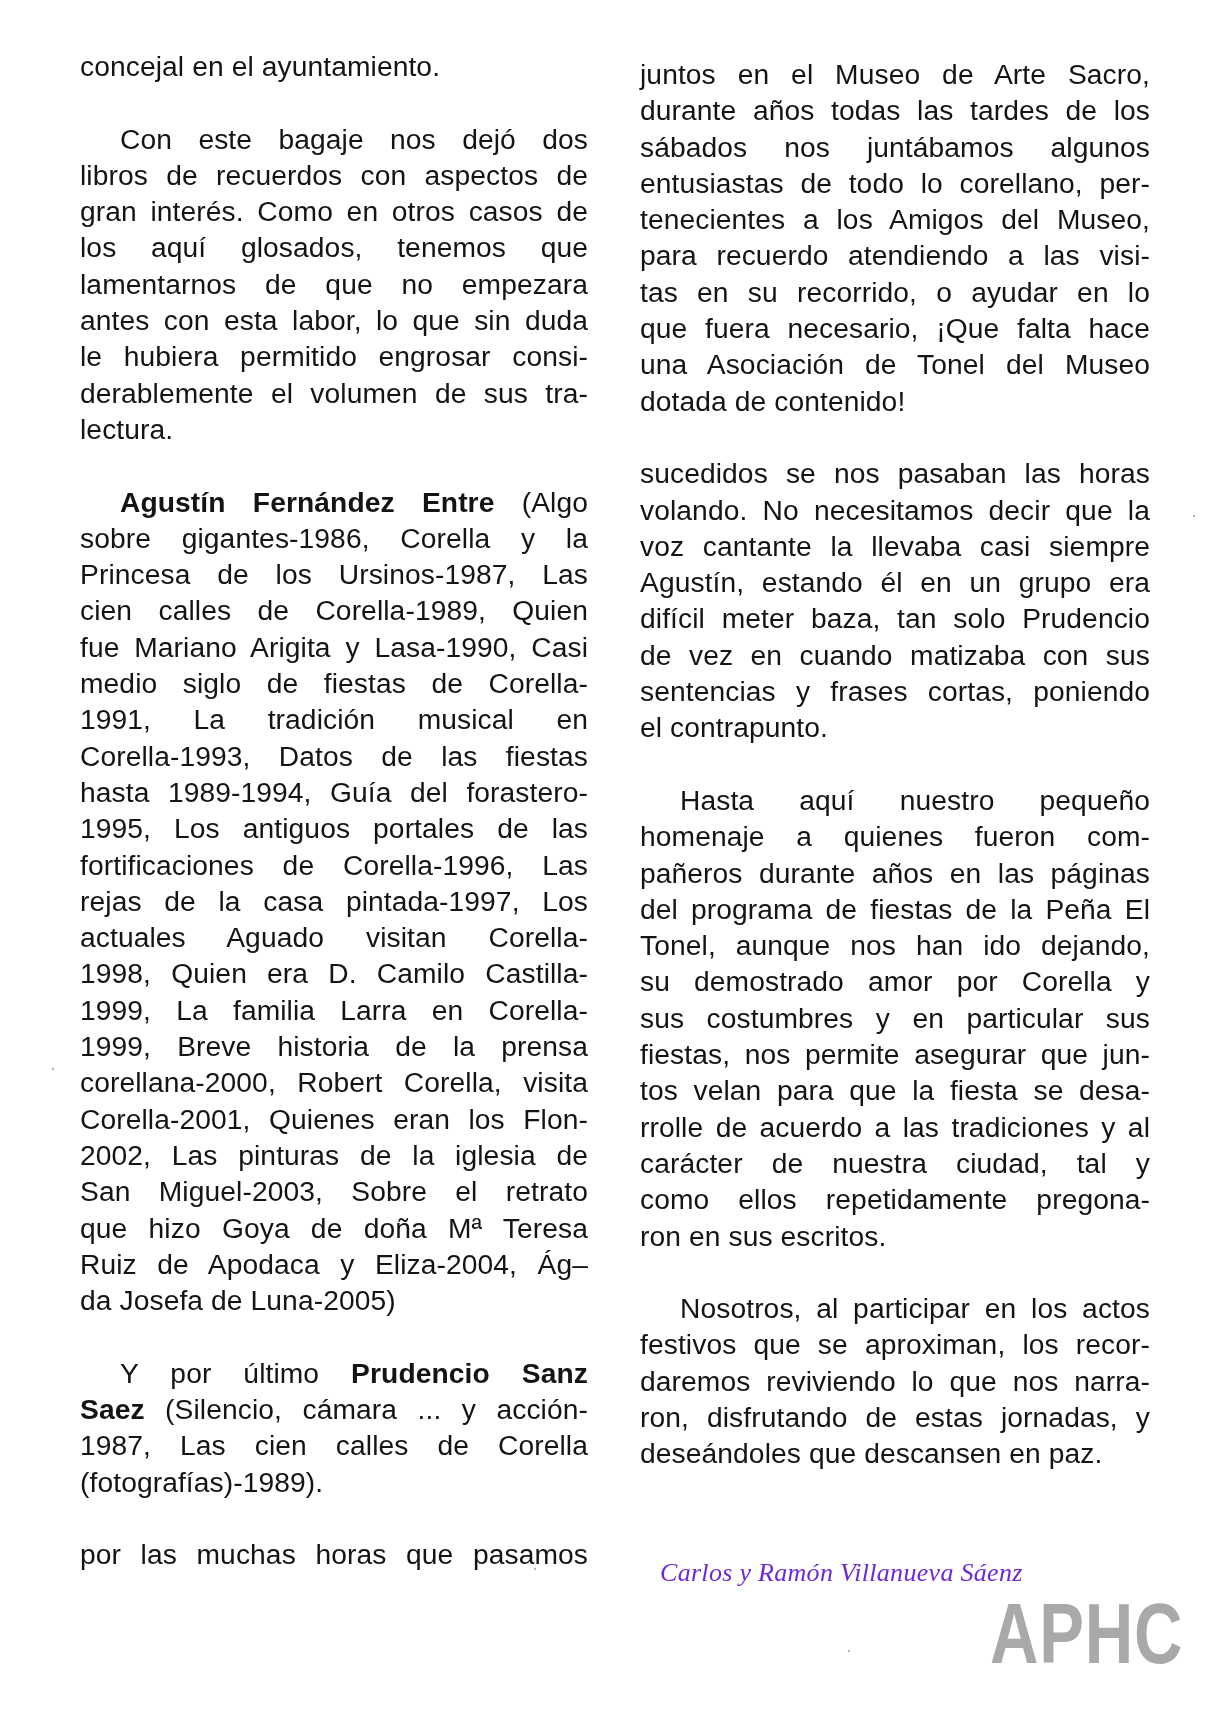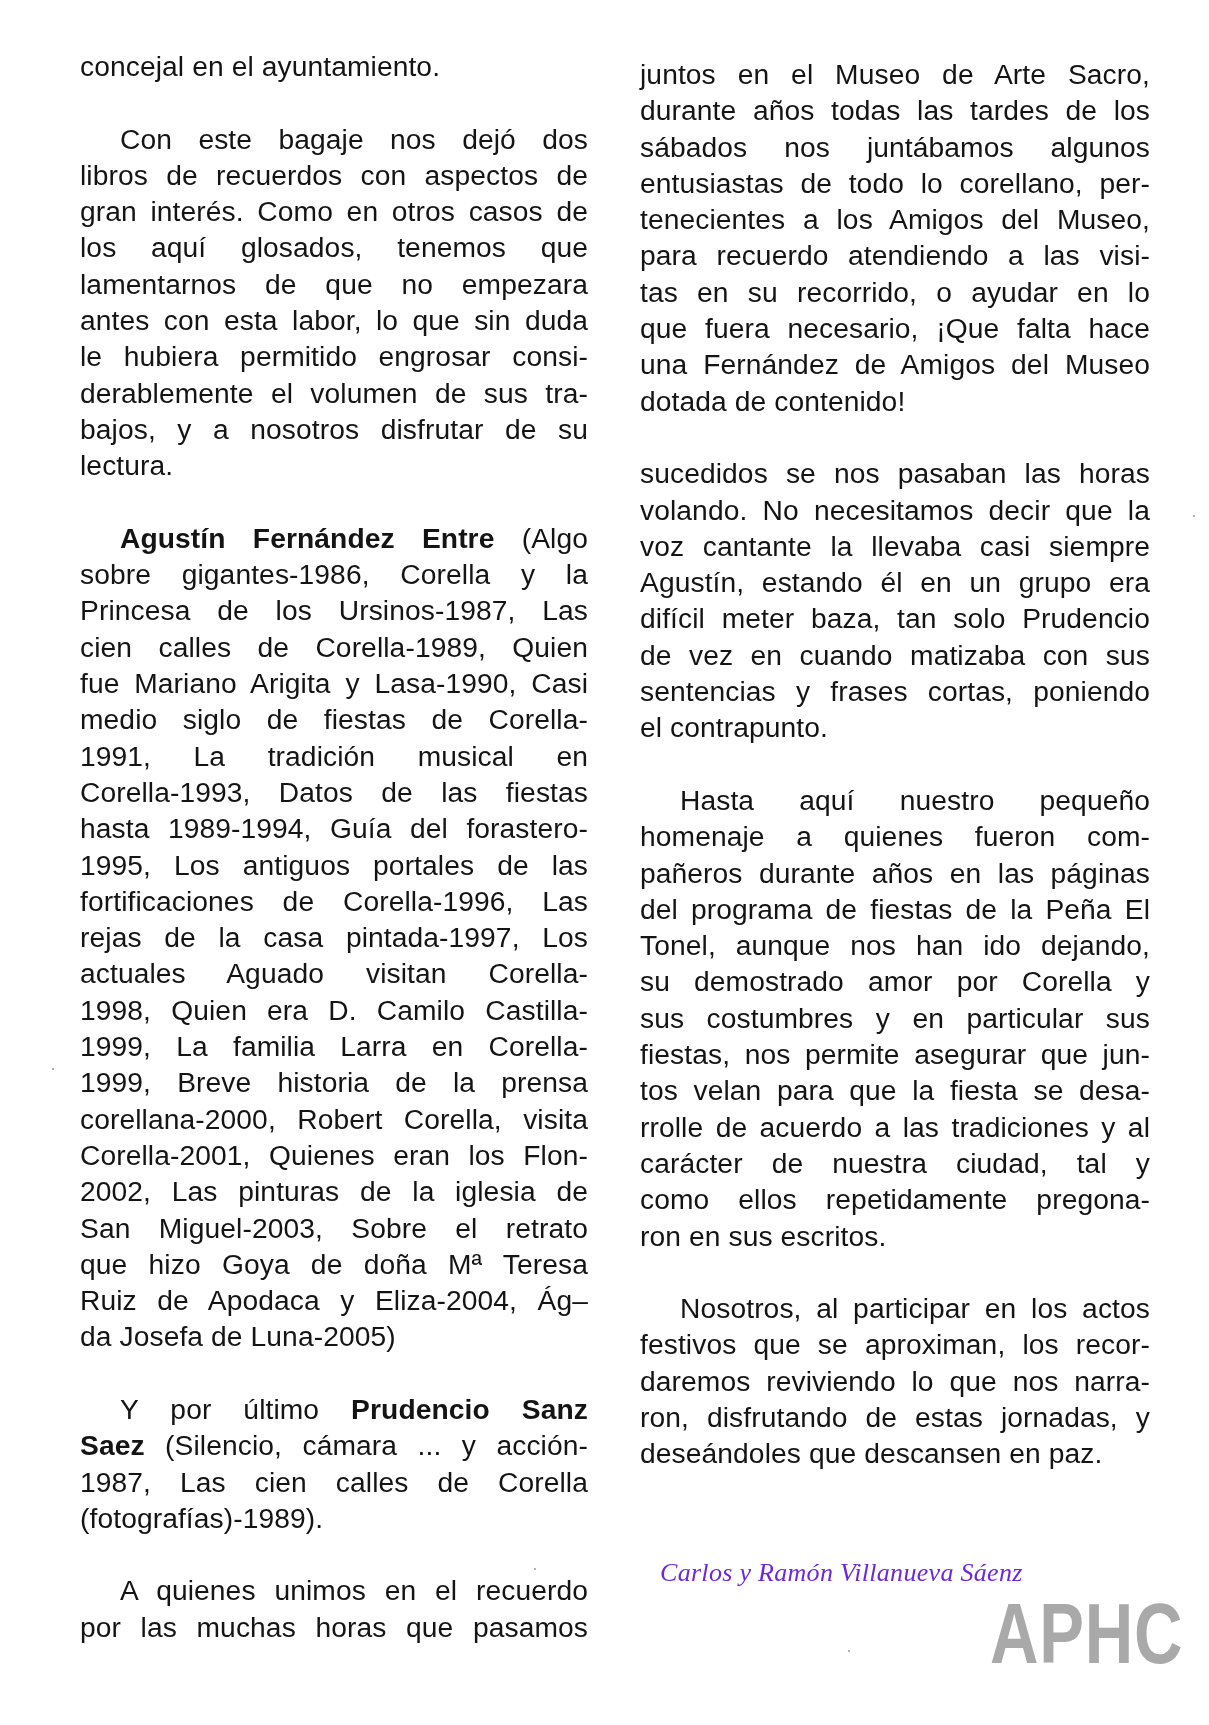--- a/index.html
+++ b/index.html
@@ -89,21 +89,20 @@
 
     <div class="para">
       <span class="line ind">Con este bagaje nos dejó dos</span>
       <span class="line">libros de recuerdos con aspectos de</span>
       <span class="line">gran interés. Como en otros casos de</span>
       <span class="line">los aquí glosados, tenemos que</span>
       <span class="line">lamentarnos de que no empezara</span>
       <span class="line">antes con esta labor, lo que sin duda</span>
       <span class="line">le hubiera permitido engrosar consi-</span>
       <span class="line">derablemente el volumen de sus tra-</span>
-      <span class="line">bajos, y a nosotros disfrutar de su</span>
       <span class="line last">lectura.</span>
     </div>
     <div class="gap"></div>
 
     <div class="para">
       <span class="line ind"><b>Agustín Fernández Entre</b><span> (Algo</span></span>
       <span class="line">sobre gigantes-1986, Corella y la</span>
       <span class="line">Princesa de los Ursinos-1987, Las</span>
       <span class="line">cien calles de Corella-1989, Quien</span>
       <span class="line">fue Mariano Arigita y Lasa-1990, Casi</span>
@@ -130,37 +129,36 @@
 
     <div class="para">
       <span class="line ind"><span>Y por último </span><b>Prudencio Sanz</b></span>
       <span class="line"><b>Saez</b><span> (Silencio, cámara ... y acción-</span></span>
       <span class="line">1987, Las cien calles de Corella</span>
       <span class="line last">(fotografías)-1989).</span>
     </div>
     <div class="gap"></div>
 
     <div class="para">
-      <span class="line ind">A quienes unimos en el recuerdo</span>
       <span class="line">por las muchas horas que pasamos</span>
     </div>
   </div>
 
   <div class="col col-right">
 
     <div class="para">
       <span class="line">juntos en el Museo de Arte Sacro,</span>
       <span class="line">durante años todas las tardes de los</span>
       <span class="line">sábados nos juntábamos algunos</span>
       <span class="line">entusiastas de todo lo corellano, per-</span>
       <span class="line">tenecientes a los Amigos del Museo,</span>
       <span class="line">para recuerdo atendiendo a las visi-</span>
       <span class="line">tas en su recorrido, o ayudar en lo</span>
       <span class="line">que fuera necesario, ¡Que falta hace</span>
-      <span class="line">una Fernández de Amigos del Museo</span>
+      <span class="line">una Asociación de Tonel del Museo</span>
       <span class="line last">dotada de contenido!</span>
     </div>
     <div class="gap"></div>
 
     <div class="para">
       <span class="line">sucedidos se nos pasaban las horas</span>
       <span class="line">volando. No necesitamos decir que la</span>
       <span class="line">voz cantante la llevaba casi siempre</span>
       <span class="line">Agustín, estando él en un grupo era</span>
       <span class="line">difícil meter baza, tan solo Prudencio</span>

